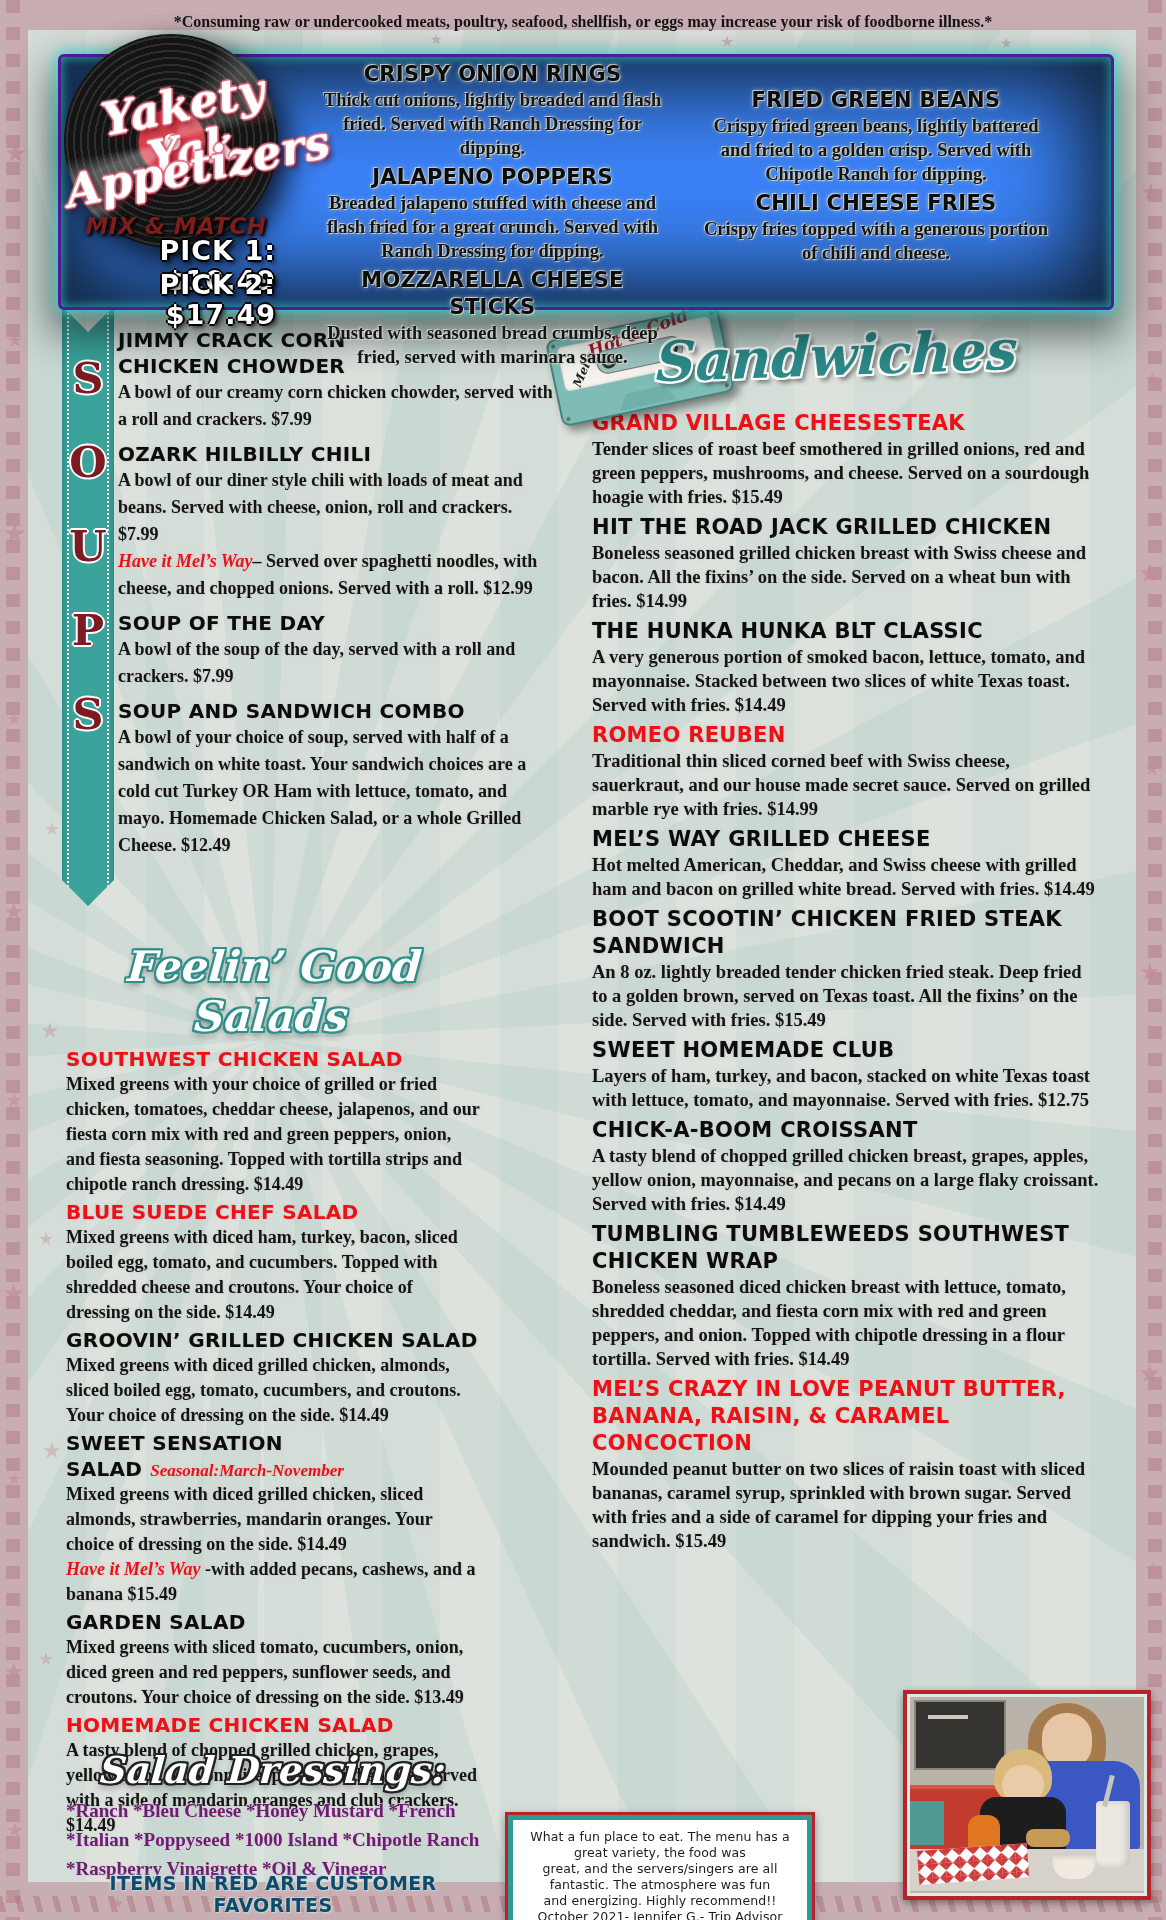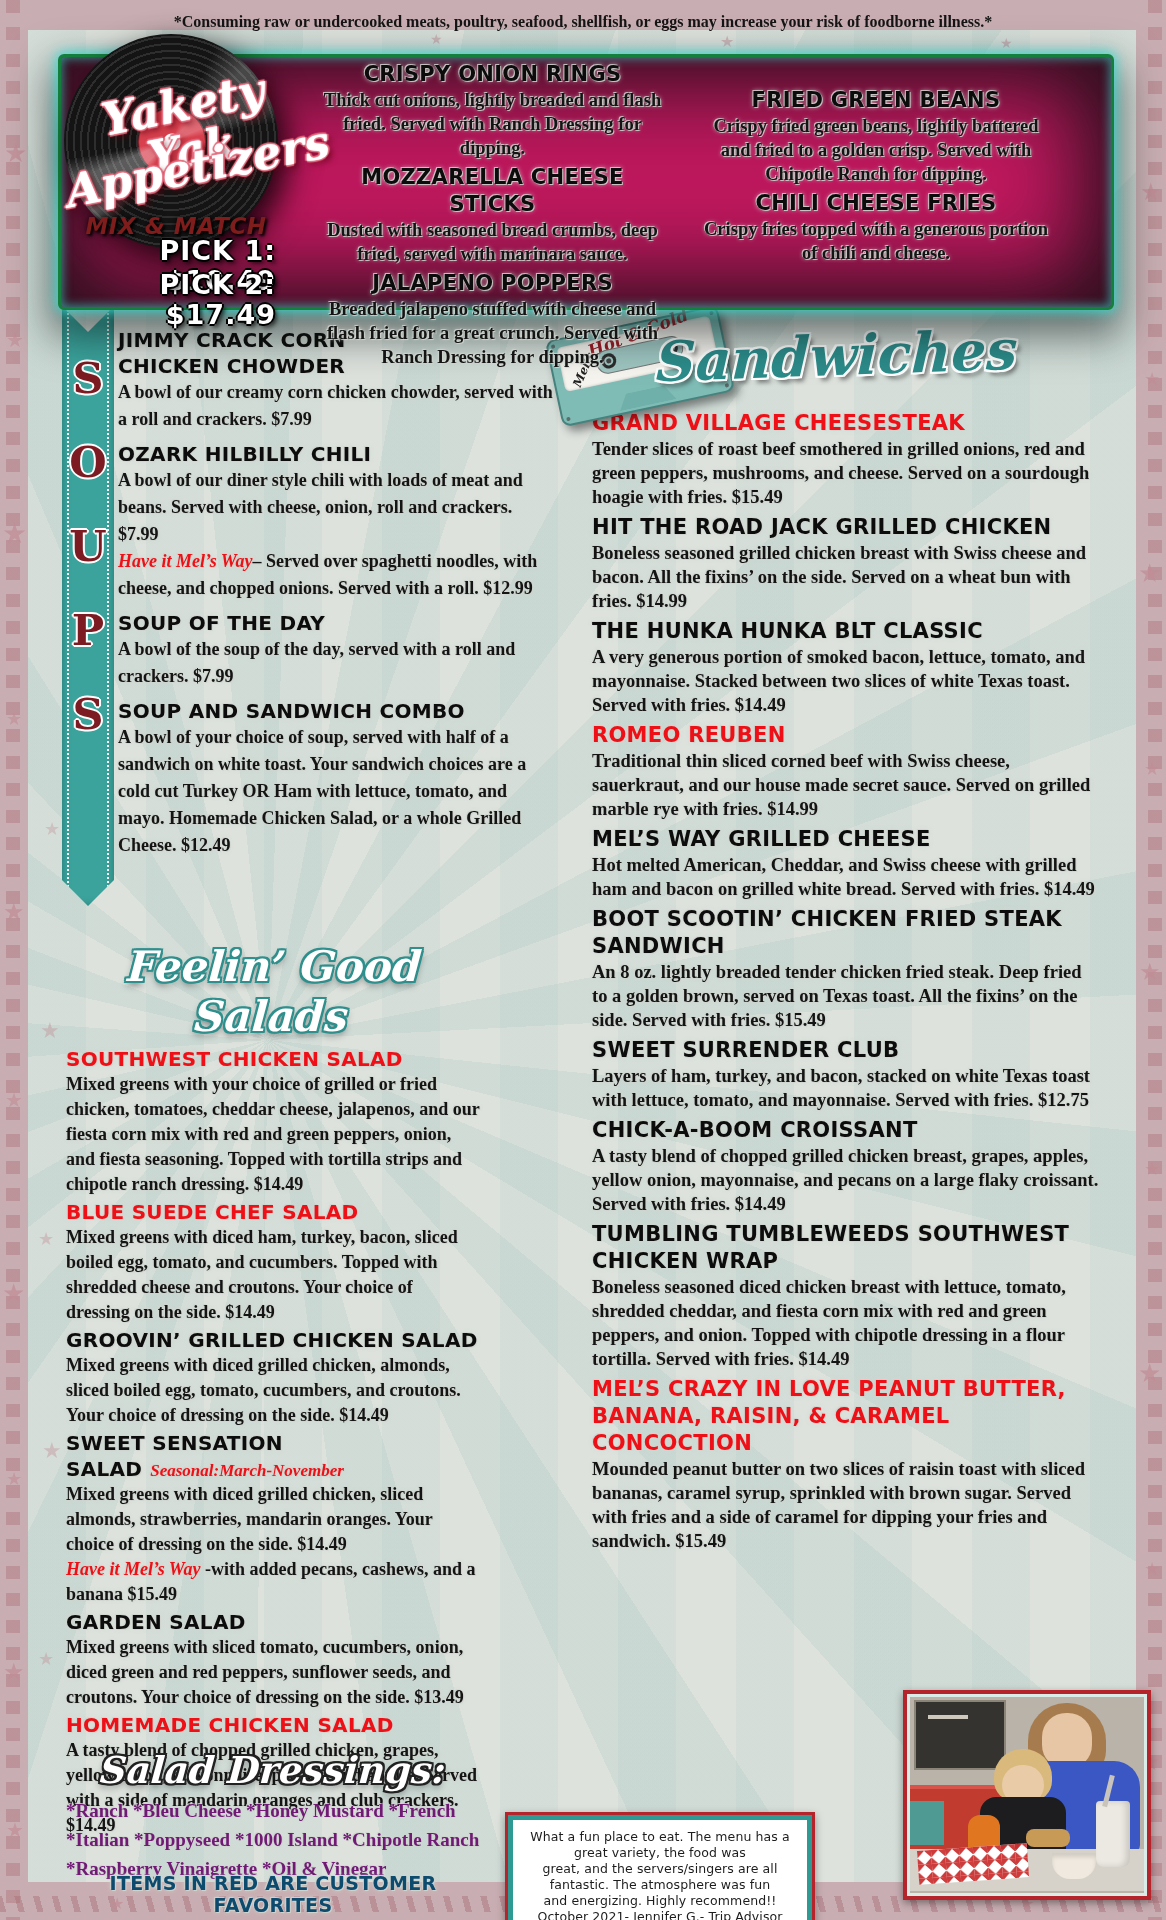--- a/index.html
+++ b/index.html
@@ -14,22 +14,22 @@
   
   .inner{position:absolute;left:28px;top:30px;width:1108px;height:1852px;background:#dde2dd;
     background-image:
       repeating-linear-gradient(90deg, rgba(160,195,188,.14) 0 58px, rgba(255,255,255,0) 58px 118px),
       repeating-conic-gradient(from -40deg at 240px 1010px, rgba(140,185,178,.16) 0deg 8deg, rgba(255,255,255,0) 8deg 17deg);
   }
   .disclaimer{position:absolute;left:0;right:0;top:12px;text-align:center;z-index:40;
     font:bold 16px/20px "Liberation Serif",serif;color:#141414;}
   
   .appet{position:absolute;left:58px;top:54px;width:1050px;height:250px;z-index:10;
-    border:3px solid #15803d;border-radius:6px;
-    background:#be185d;
+    border:3px solid #4c1d95;border-radius:6px;
+    background:#3b82f6;
     box-shadow:0 0 12px 2px rgba(58,224,214,.9), inset 0 0 10px 2px rgba(58,224,214,.55),
                0 18px 40px 8px rgba(10,18,18,.55), inset 0 0 85px 28px rgba(6,14,14,.82);}
   .appet .col{position:absolute;text-align:center;}
   
   .record{position:absolute;left:64px;top:34px;width:214px;height:214px;border-radius:50%;z-index:12;
     background:repeating-radial-gradient(circle at 50% 50%, #141414 0 5px, #2e2e2e 5px 7px);
     filter:drop-shadow(10px 12px 16px rgba(0,0,0,.85));}
   .record::after{content:"";position:absolute;inset:0;border-radius:50%;
     background:conic-gradient(from 200deg, rgba(255,255,255,0) 0 15deg, rgba(255,255,255,.30) 28deg 48deg,
       rgba(255,255,255,0) 60deg 185deg, rgba(255,255,255,.22) 205deg 228deg, rgba(255,255,255,0) 240deg);}
@@ -160,26 +160,26 @@
 
   <div class="disclaimer">*Consuming raw or undercooked meats, poultry, seafood, shellfish, or eggs may increase your risk of foodborne illness.*</div>
 
   <div class="appet">
     <div class="col" id="app-col1" style="left:254px;top:4px;width:355px;">
         <div class="mi">
           <h3 class="mi-name">CRISPY ONION RINGS</h3>
           <p class="mi-desc"><span>Thick cut onions, lightly breaded and flash fried. Served with Ranch Dressing for dipping.</span></p>
         </div>
         <div class="mi">
+          <h3 class="mi-name">JALAPENO POPPERS</h3>
+          <p class="mi-desc"><span>Breaded jalapeno stuffed with cheese and flash fried for a great crunch. Served with Ranch Dressing for dipping.</span></p>
+        </div>
+        <div class="mi">
           <h3 class="mi-name">MOZZARELLA CHEESE STICKS</h3>
           <p class="mi-desc"><span>Dusted with seasoned bread crumbs, deep fried, served with marinara sauce.</span></p>
-        </div>
-        <div class="mi">
-          <h3 class="mi-name">JALAPENO POPPERS</h3>
-          <p class="mi-desc"><span>Breaded jalapeno stuffed with cheese and flash fried for a great crunch. Served with Ranch Dressing for dipping.</span></p>
         </div>
       </div>
     <div class="col" id="app-col2" style="left:640px;top:30px;width:350px;">
         <div class="mi">
           <h3 class="mi-name">FRIED GREEN BEANS</h3>
           <p class="mi-desc"><span>Crispy fried green beans, lightly battered and fried to a golden crisp. Served with Chipotle Ranch for dipping.</span></p>
         </div>
         <div class="mi">
           <h3 class="mi-name">CHILI CHEESE FRIES</h3>
           <p class="mi-desc"><span>Crispy fries topped with a generous portion of chili and cheese.</span></p>
@@ -300,21 +300,21 @@
       </div>
       <div class="mi">
         <h3 class="mi-name">MEL’S WAY GRILLED CHEESE</h3>
         <p class="mi-desc"><span>Hot melted American, Cheddar, and Swiss cheese with grilled ham and bacon on grilled white bread. Served with fries. $14.49</span></p>
       </div>
       <div class="mi">
         <h3 class="mi-name">BOOT SCOOTIN’ CHICKEN FRIED STEAK<br>SANDWICH</h3>
         <p class="mi-desc"><span>An 8 oz. lightly breaded tender chicken fried steak. Deep fried to a golden brown, served on Texas toast. All the fixins’ on the side. Served with fries. $15.49</span></p>
       </div>
       <div class="mi">
-        <h3 class="mi-name">SWEET SURRENDER CLUB</h3>
+        <h3 class="mi-name">SWEET HOMEMADE CLUB</h3>
         <p class="mi-desc"><span>Layers of ham, turkey, and bacon, stacked on white Texas toast  with lettuce, tomato, and mayonnaise. Served with fries. $12.75</span></p>
       </div>
       <div class="mi">
         <h3 class="mi-name">CHICK-A-BOOM CROISSANT</h3>
         <p class="mi-desc"><span>A tasty blend of chopped grilled chicken breast, grapes, apples, yellow onion, mayonnaise, and pecans on a large flaky croissant. Served with fries. $14.49</span></p>
       </div>
       <div class="mi">
         <h3 class="mi-name">TUMBLING TUMBLEWEEDS SOUTHWEST<br>CHICKEN WRAP</h3>
         <p class="mi-desc"><span>Boneless seasoned diced chicken breast with lettuce, tomato, shredded cheddar, and fiesta corn mix with red and green peppers, and onion. Topped with chipotle dressing in a flour tortilla. Served with fries. $14.49</span></p>
       </div>

